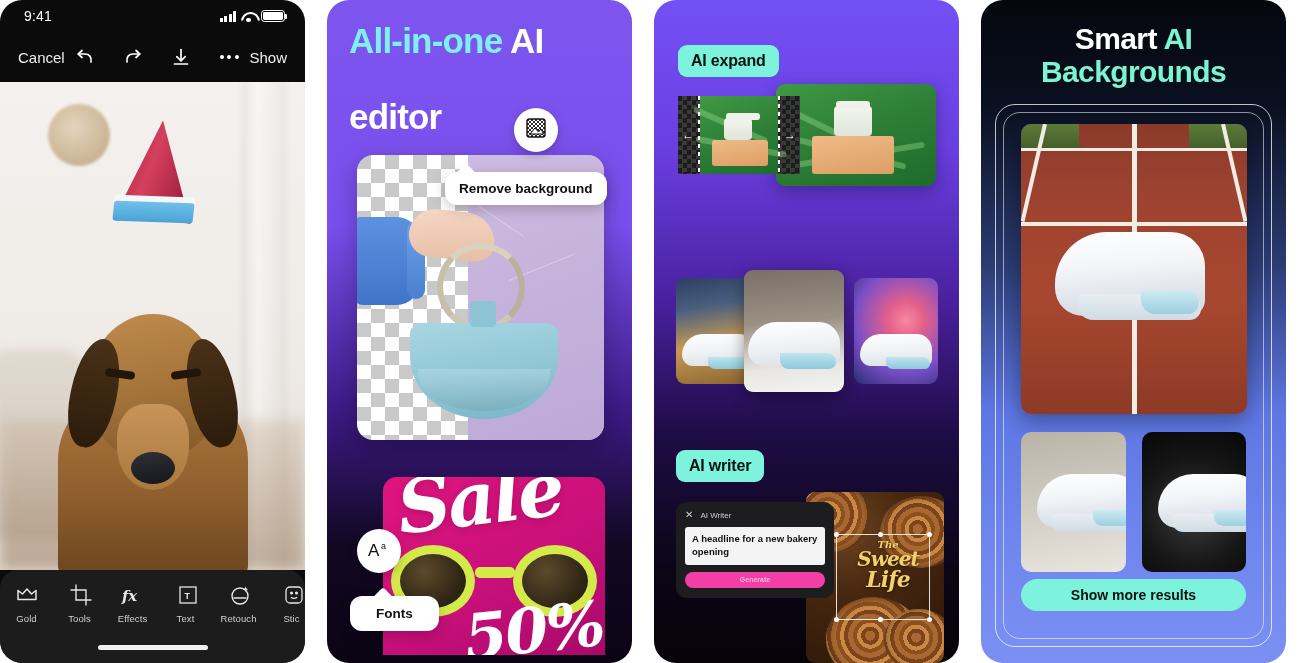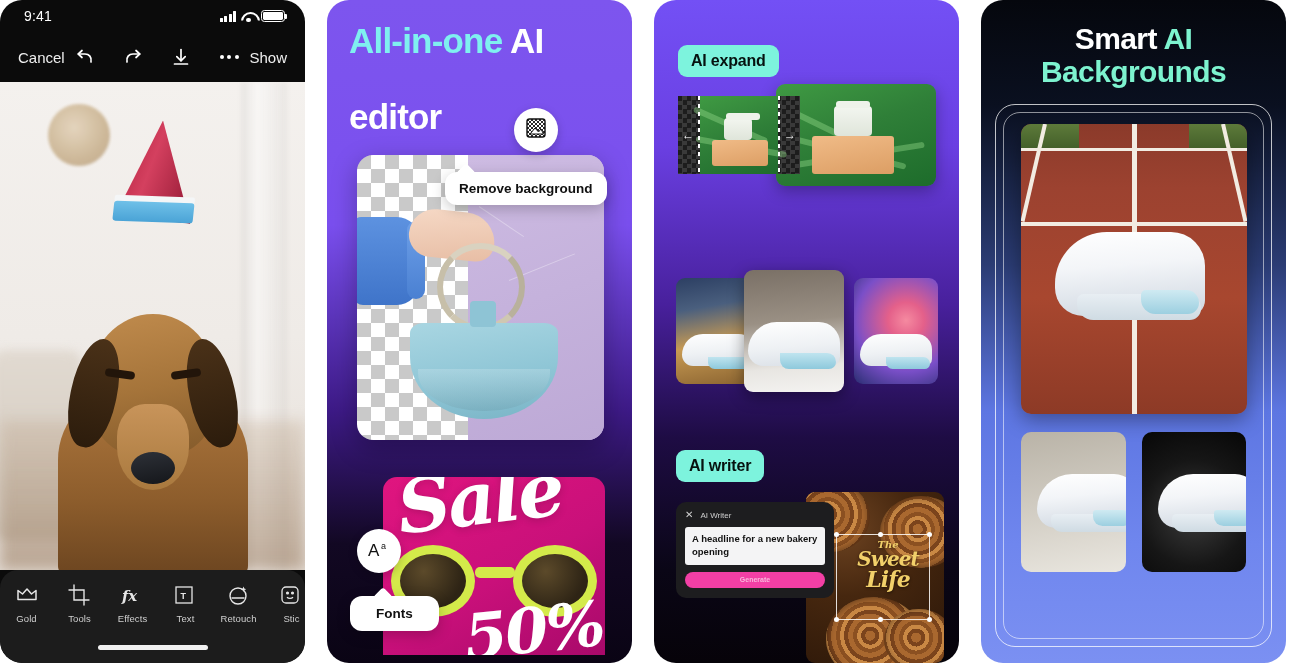--- a/index.html
+++ b/index.html
@@ -156,21 +156,21 @@
     background:#1c1c1c; border-radius: 18px 18px 22px 22px;
   }
   .toolstrip {
     display:flex; align-items:flex-start; gap:0; padding: 14px 0 0 0;
     overflow:hidden;
   }
   .tool {
     flex: 0 0 53px; display:flex; flex-direction:column; align-items:center; gap:7px;
     color:#d8d8d8;
   }
-  .tool .ic { width:24px; height:22px; display:flex; align-items:center; justify-content:flex-start;}
+  .tool .ic { width:24px; height:22px; display:flex; align-items:center; justify-content:flex-end;}
   .tool .lb { font-size: 9.5px; color:#cfcfcf; letter-spacing:.1px; }
   .home-ind {
     position:absolute; left:50%; transform:translateX(-50%); bottom:13px;
     width:110px; height:5px; background:#f0f0f0; border-radius:3px;
   }
 
   
   .p2 { background: linear-gradient(180deg,#7d55ee 0%, #7a4fee 34%, #3d1a86 62%, #120823 82%, #0a0414 100%); }
   .p2-head { padding: 22px 22px 0 22px; }
   .p2-title {
@@ -749,15 +749,16 @@
       </div>
       <div class="res-card res-b">
         <div class="track-shoe" style="left:16px;top:42px;width:100px;height:54px;">
           <div class="ts-body"></div>
           <div class="ts-sole" style="left:14px;width:84px;height:18px"></div>
           <div class="ts-air" style="width:38px;height:16px"></div>
         </div>
       </div>
     </div>
 
+    <div class="show-btn">Show more results</div>
   </div>
 
 </div>
 
 </body></html>

